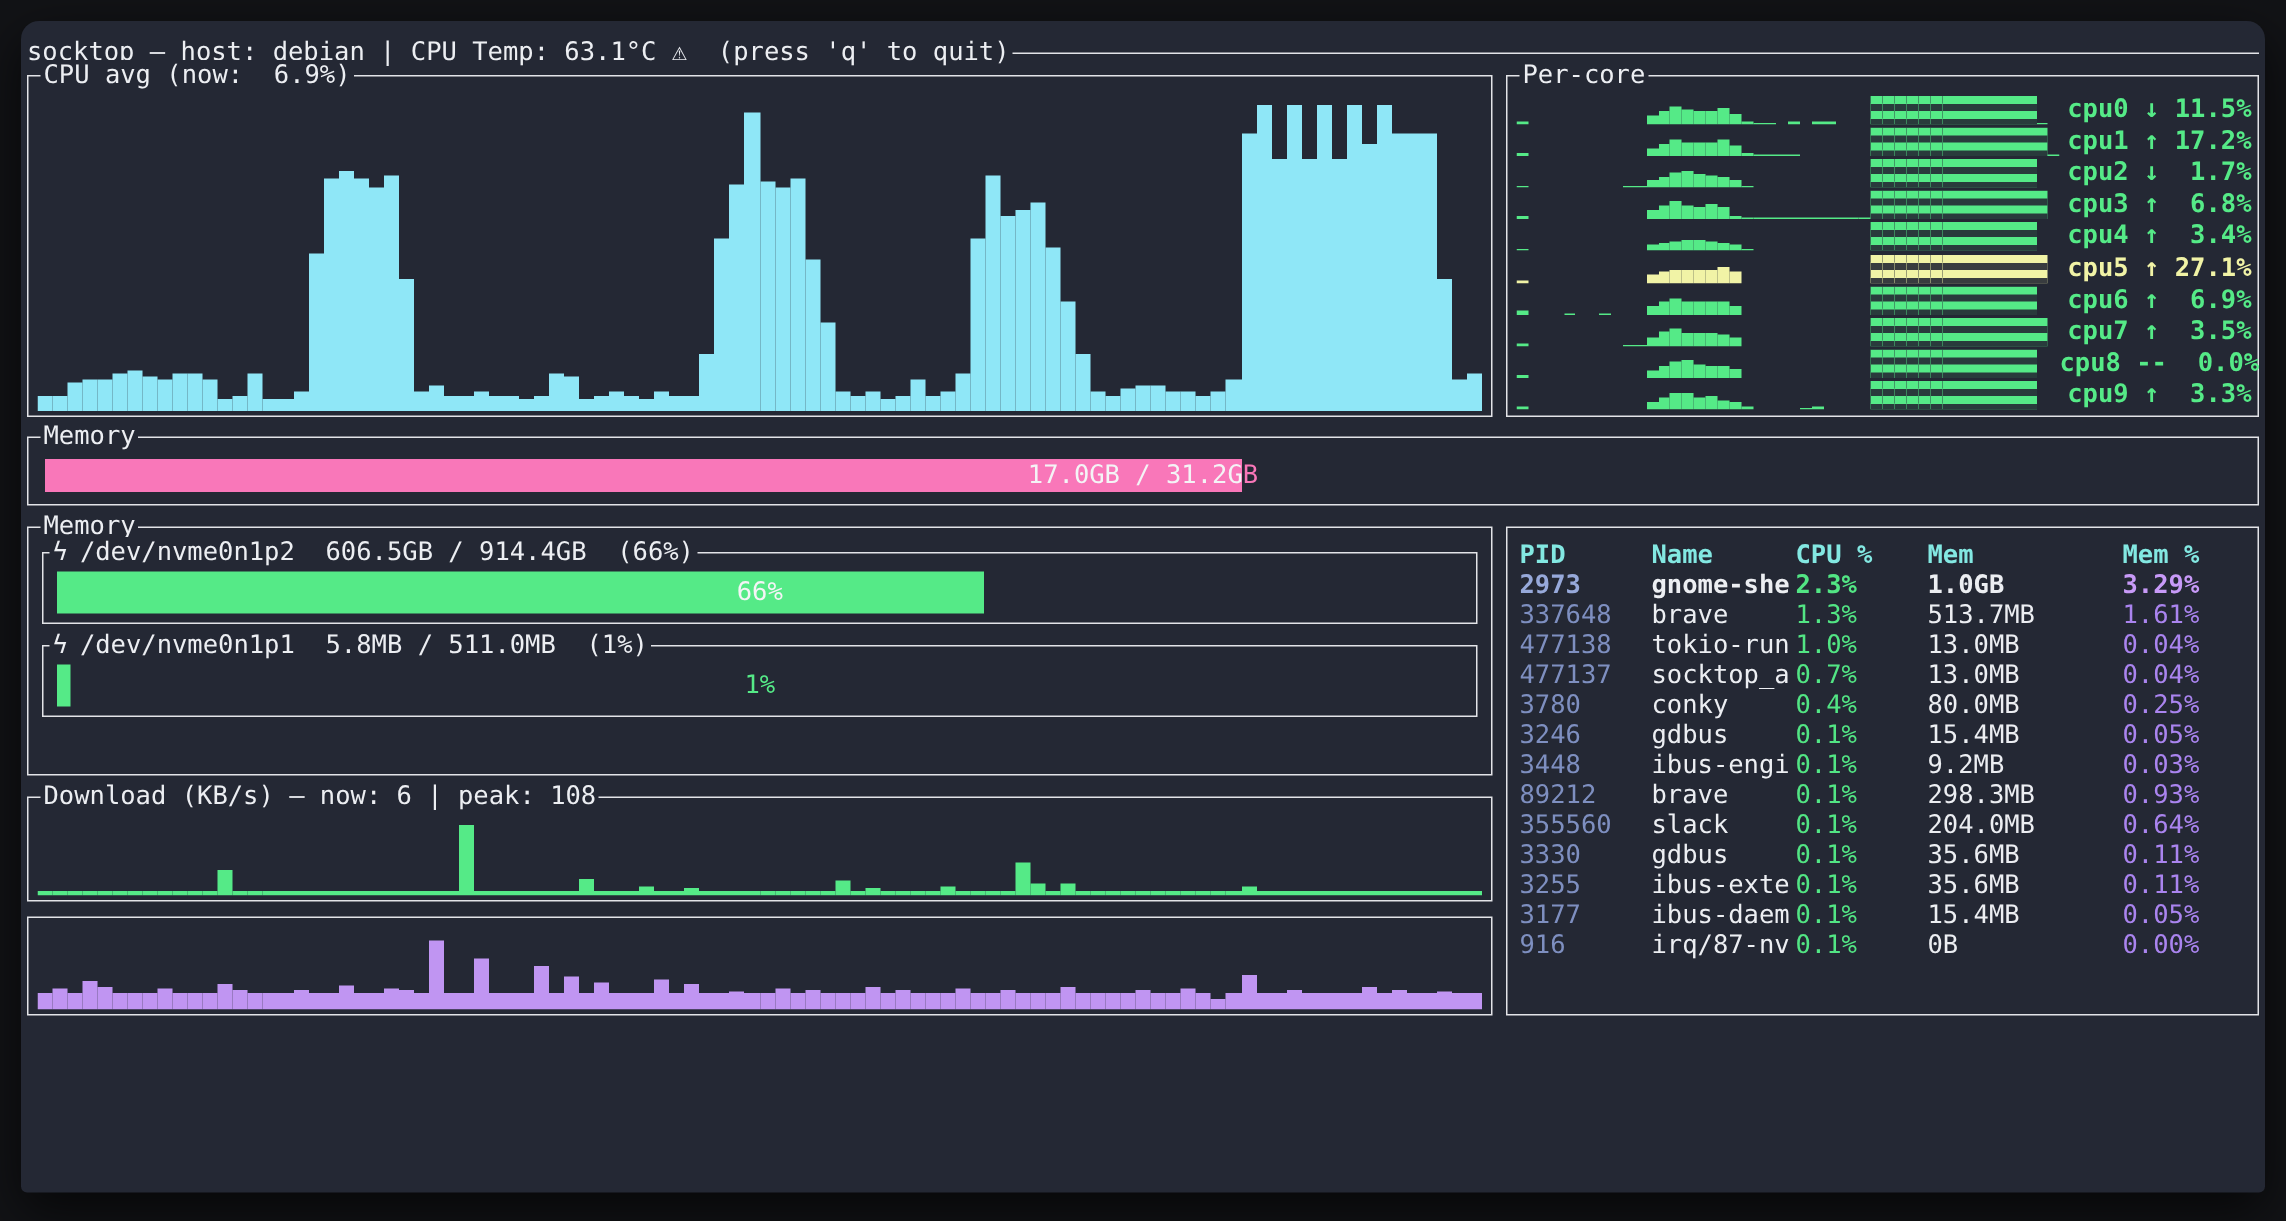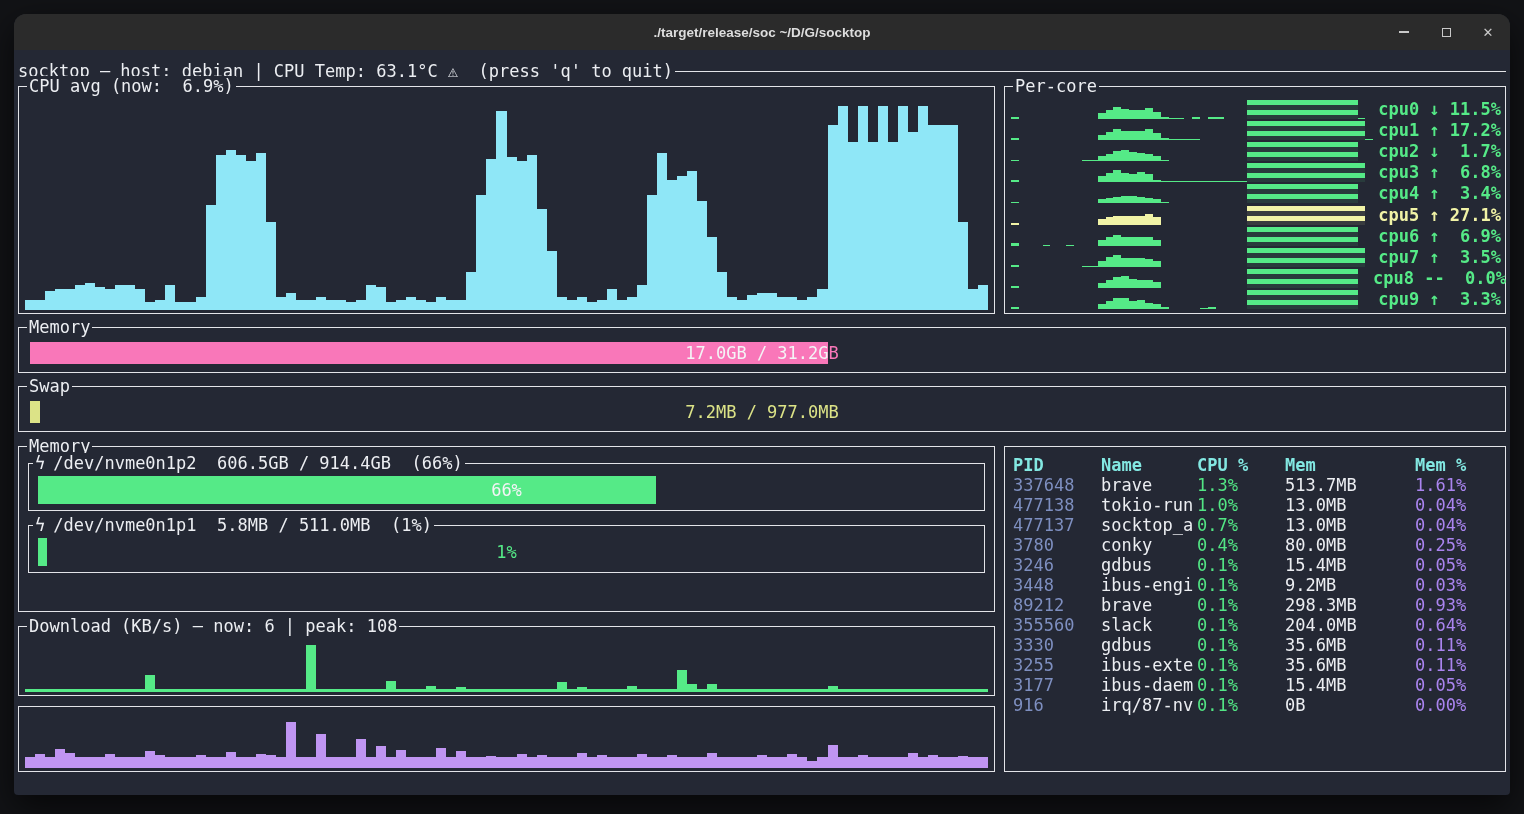--- a/index.html
+++ b/index.html
@@ -95,34 +95,20 @@
   .corerow.hot .spark .bar{background-color:var(--yellow);}
   .corerow.hot .spark .bar.dense{background-color:var(--yellow);}
   .corelabel{width:128px;text-align:right;font-weight:bold;color:var(--green);
              white-space:pre;line-height:20px;}
   .corerow.hot .corelabel{color:var(--yellow);}
 </style>
 </head>
 <body>
 
 <div class="window">
-  <div class="titlebar">
-    <span>./target/release/soc ~/D/G/socktop</span>
-    <div class="winbtns">
-      <div class="winbtn">
-          <span class="glyph-min"></span>
-        </div>
-      <div class="winbtn">
-          <span class="glyph-max"></span>
-        </div>
-      <div class="winbtn">
-          <span class="glyph-close">✕</span>
-        </div>
-    </div>
-  </div>
 
   <div class="term">
     <div class="apphead">
       <span>socktop — host: debian | CPU Temp: 63.1°C ⚠  (press 'q' to quit)</span>
       <span class="line"></span>
     </div>
 
     <div class="row row1">
       <div class="panel cpu-panel">
         <span class="ptitle">CPU avg (now:  6.9%)</span>
@@ -746,27 +732,20 @@
       <span class="ptitle">Memory</span>
       <div class="gauge">
         <div class="gfill pink" style="width: 54.5%;"></div>
         <div class="glabel" style="color:var(--pink);">17.0GB / 31.2GB</div>
         <div class="gclip" style="width: 54.5%;">
           <div class="inner">17.0GB / 31.2GB</div>
         </div>
       </div>
     </div>
 
-    <div class="panel swap-panel">
-      <span class="ptitle">Swap</span>
-      <div class="gauge">
-        <div class="gfill yellow" style="width: 0.7%;"></div>
-        <div class="glabel" style="color:var(--swapyellow);">7.2MB / 977.0MB</div>
-      </div>
-    </div>
 
     <div class="row row2">
       <div class="leftcol">
         <div class="panel disks-panel">
           <span class="ptitle">Memory</span>
 
           <div class="subpanel">
             <span class="subtitle">
               <span>ϟ</span>
               <span>/dev/nvme0n1p2  606.5GB / 914.4GB  (66%)</span>
@@ -989,20 +968,21 @@
               <div class="bar purple" style="height: 24%;"></div>
               <div class="bar purple" style="height: 22%;"></div>
               <div class="bar purple" style="height: 22%;"></div>
             </div>
         </div>
       </div>
 
       <div class="panel proc-panel">
         <div class="proc-body">
             <div class="prow head"><span class="c-pid">PID</span><span class="c-name">Name</span><span class="c-cpu">CPU %</span><span class="c-mem">Mem</span><span class="c-memp">Mem %</span></div>
+            <div class="prow sel"><span class="c-pid">2973</span><span class="c-name">gnome-she</span><span class="c-cpu">2.3%</span><span class="c-mem">1.0GB</span><span class="c-memp">3.29%</span></div>
             <div class="prow "><span class="c-pid">337648</span><span class="c-name">brave</span><span class="c-cpu">1.3%</span><span class="c-mem">513.7MB</span><span class="c-memp">1.61%</span></div>
             <div class="prow "><span class="c-pid">477138</span><span class="c-name">tokio-run</span><span class="c-cpu">1.0%</span><span class="c-mem">13.0MB</span><span class="c-memp">0.04%</span></div>
             <div class="prow "><span class="c-pid">477137</span><span class="c-name">socktop_a</span><span class="c-cpu">0.7%</span><span class="c-mem">13.0MB</span><span class="c-memp">0.04%</span></div>
             <div class="prow "><span class="c-pid">3780</span><span class="c-name">conky</span><span class="c-cpu">0.4%</span><span class="c-mem">80.0MB</span><span class="c-memp">0.25%</span></div>
             <div class="prow "><span class="c-pid">3246</span><span class="c-name">gdbus</span><span class="c-cpu">0.1%</span><span class="c-mem">15.4MB</span><span class="c-memp">0.05%</span></div>
             <div class="prow "><span class="c-pid">3448</span><span class="c-name">ibus-engi</span><span class="c-cpu">0.1%</span><span class="c-mem">9.2MB</span><span class="c-memp">0.03%</span></div>
             <div class="prow "><span class="c-pid">89212</span><span class="c-name">brave</span><span class="c-cpu">0.1%</span><span class="c-mem">298.3MB</span><span class="c-memp">0.93%</span></div>
             <div class="prow "><span class="c-pid">355560</span><span class="c-name">slack</span><span class="c-cpu">0.1%</span><span class="c-mem">204.0MB</span><span class="c-memp">0.64%</span></div>
             <div class="prow "><span class="c-pid">3330</span><span class="c-name">gdbus</span><span class="c-cpu">0.1%</span><span class="c-mem">35.6MB</span><span class="c-memp">0.11%</span></div>
             <div class="prow "><span class="c-pid">3255</span><span class="c-name">ibus-exte</span><span class="c-cpu">0.1%</span><span class="c-mem">35.6MB</span><span class="c-memp">0.11%</span></div>

